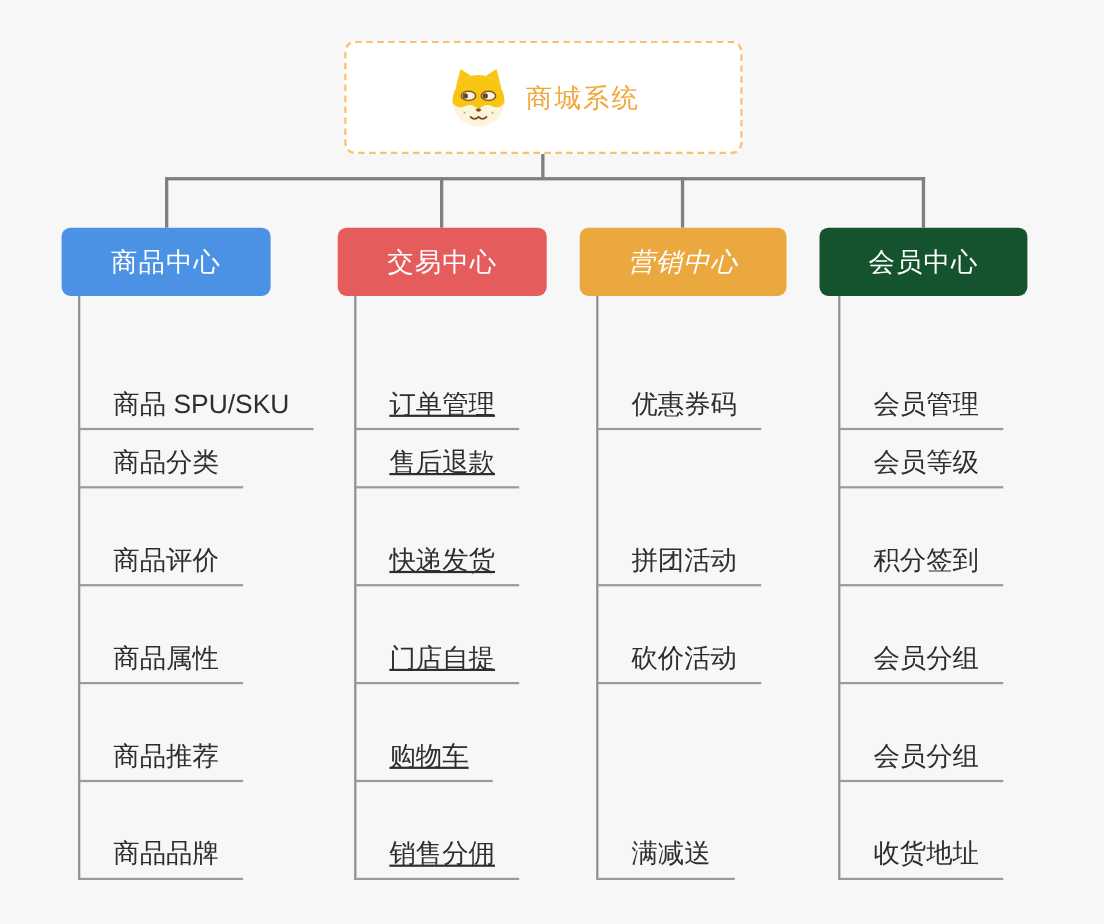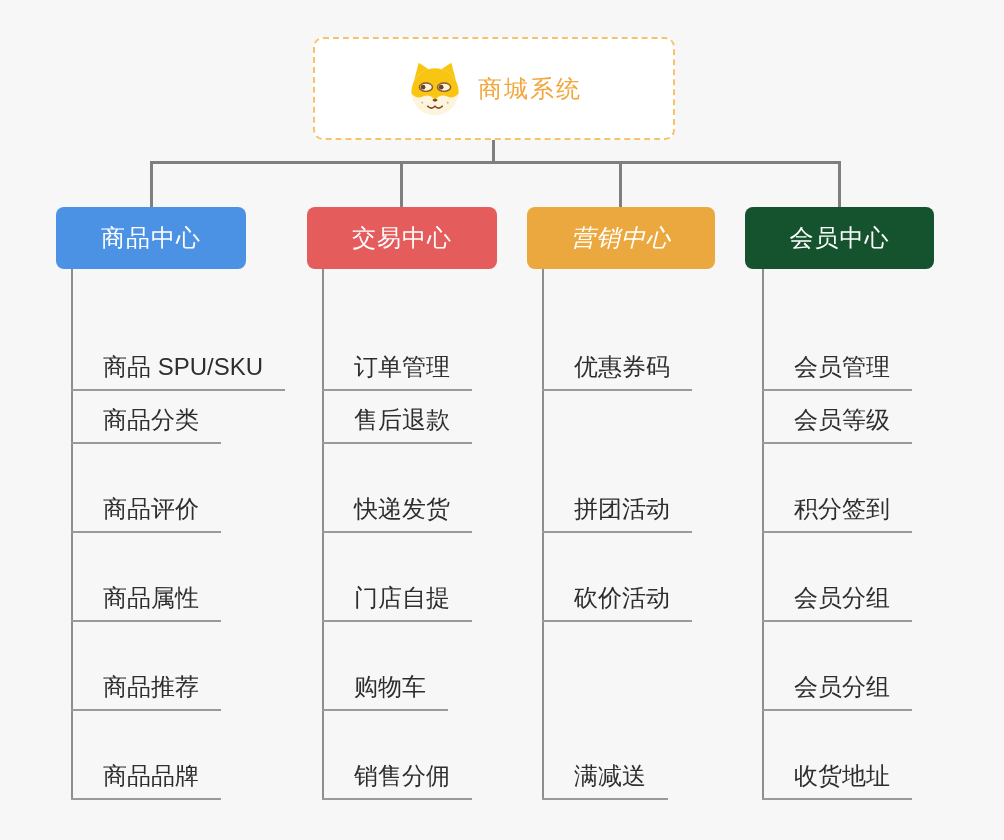--- a/index.html
+++ b/index.html
@@ -53,21 +53,21 @@
 
   
   .leaf {
     position: absolute; height: 46px;
     display: flex; align-items: flex-end;
     padding: 0 22px 6px 32px;
     border-bottom: 2px solid #9a9a9a;
     font-size: 24px; color: #2e2e2e;
     white-space: nowrap; cursor: default;
   }
-  .c0 { left: 71px; } .c1 { left: 322px; } .c2 { left: 542px; } .c3 { left: 762px; }
+  .c0 { left: 71px; } .c1 { left: 322px; text-decoration: underline; } .c2 { left: 542px; } .c3 { left: 762px; }
   .r0 { top: 309px; margin-top: 36px; } .r1 { top: 398px; } .r2 { top: 487px; }
   .r3 { top: 576px; } .r4 { top: 665px; } .r5 { top: 754px; }
 </style>
 </head>
 <body>
 
 <div class="canvas">
 
   <div class="root-topic">
     <svg class="dog-icon" viewBox="0 0 64 64" aria-hidden="true">

